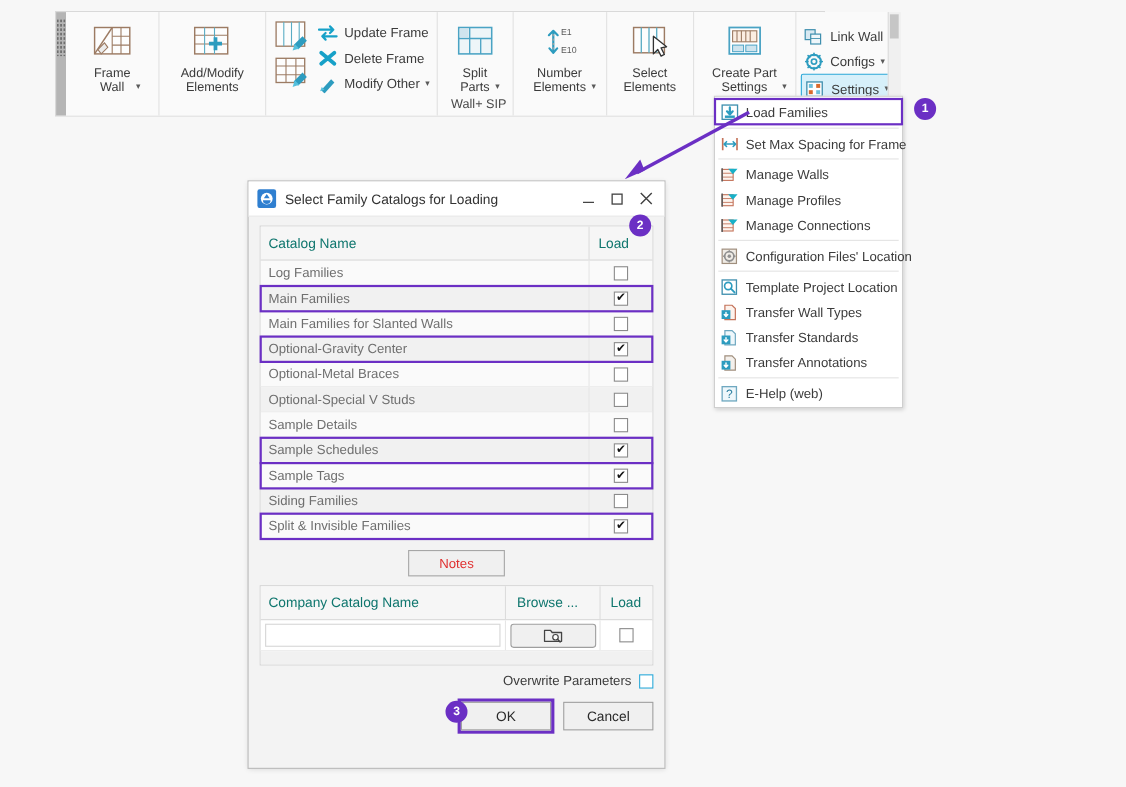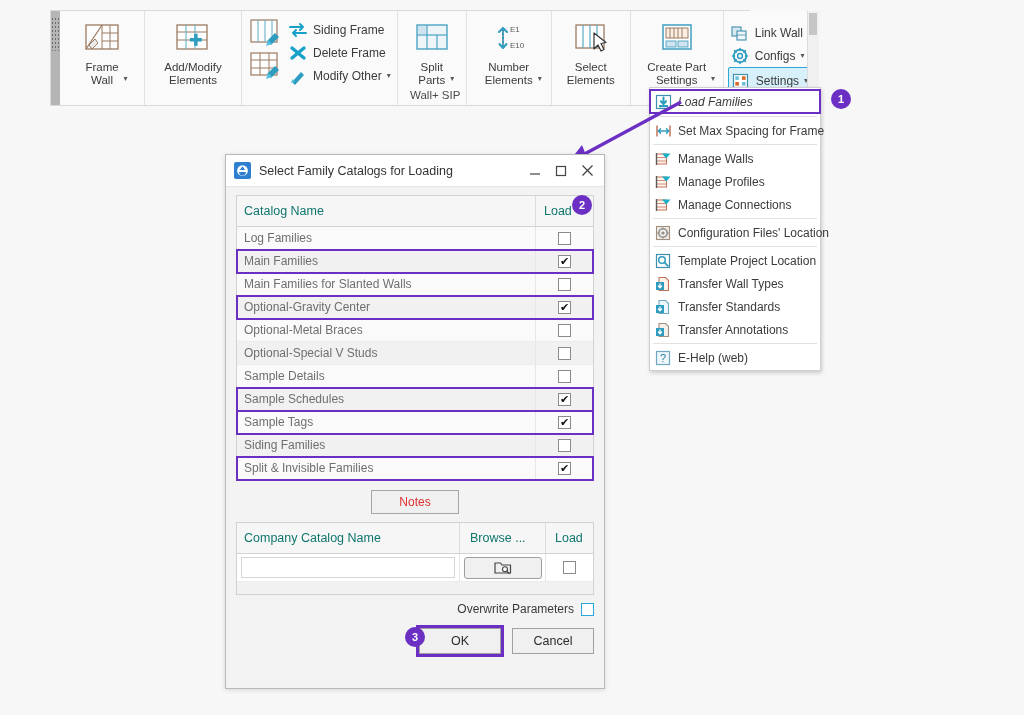--- a/index.html
+++ b/index.html
@@ -100,38 +100,37 @@
   }
   .mi .mic{width:17px;height:16px;margin-right:6px;flex:0 0 auto;}
   .mi .mlbl{font-size:12px;color:#3b3b3b;white-space:nowrap;}
   .msep{height:1px;background:#e3e3e3;margin:2px 3px;}
   .mi.hl{
     border:2px solid #6b2fc4;
     background:#fff;
     height:25px;
     margin:0 -1px;
     padding-left:4px;
-    font-style:italic;
   }
 
   
   .badge{
     width:20px;height:20px;border-radius:50%;
     background:#6b2fc4;color:#fff;
     font-size:11px;font-weight:bold;
     display:flex;align-items:center;justify-content:center;
     font-family:"Liberation Sans", sans-serif;
   }
 
   
   #arrow{left:560px;top:95px;width:130px;height:80px;pointer-events:none;}
 
   
   #dialog{
-    left:225px;top:154px;width:380px;height:535px;
+    left:225px;top:164px;width:380px;height:535px;
     background:#f3f3f3;
     border:1px solid #b9b9b9;
     box-sizing:border-box;
     box-shadow:0 1px 5px rgba(0,0,0,.13);
   }
   #dlg-title{
     height:32px;background:#ffffff;
     display:flex;align-items:center;
     border-bottom:1px solid #e6e6e6;
     padding:0 0 0 8px;box-sizing:border-box;
@@ -296,21 +295,21 @@
           <path d="M19 24 l8-8 4 4 -8 8 z" fill="#2d9cbf"></path>
           <path d="M18 29 l2-6 4 4 z" fill="#55c0dd"></path>
         </svg>
       </div>
       <div class="small-col">
         <div class="small-row">
           <svg class="sic" viewBox="0 0 20 18">
             <path d="M2 6 h13 l-3 -3 M15 6 l-3 3" stroke="#17a1c8" stroke-width="2" fill="none" stroke-linecap="round" stroke-linejoin="round"></path>
             <path d="M18 12 h-13 l3 -3 M5 12 l3 3" stroke="#17a1c8" stroke-width="2" fill="none" stroke-linecap="round" stroke-linejoin="round"></path>
           </svg>
-          <span class="slbl">Siding Frame</span>
+          <span class="slbl">Update Frame</span>
         </div>
         <div class="small-row">
           <svg class="sic" viewBox="0 0 20 18">
             <path d="M4 4 L16 14 M16 4 L4 14" stroke="#17a1c8" stroke-width="3.4" stroke-linecap="round"></path>
           </svg>
           <span class="slbl">Delete Frame</span>
         </div>
         <div class="small-row">
           <svg class="sic" viewBox="0 0 20 18">
             <path d="M4 15 l9 -10 3 3 -9 10 z" fill="#2d9cbf"></path>

